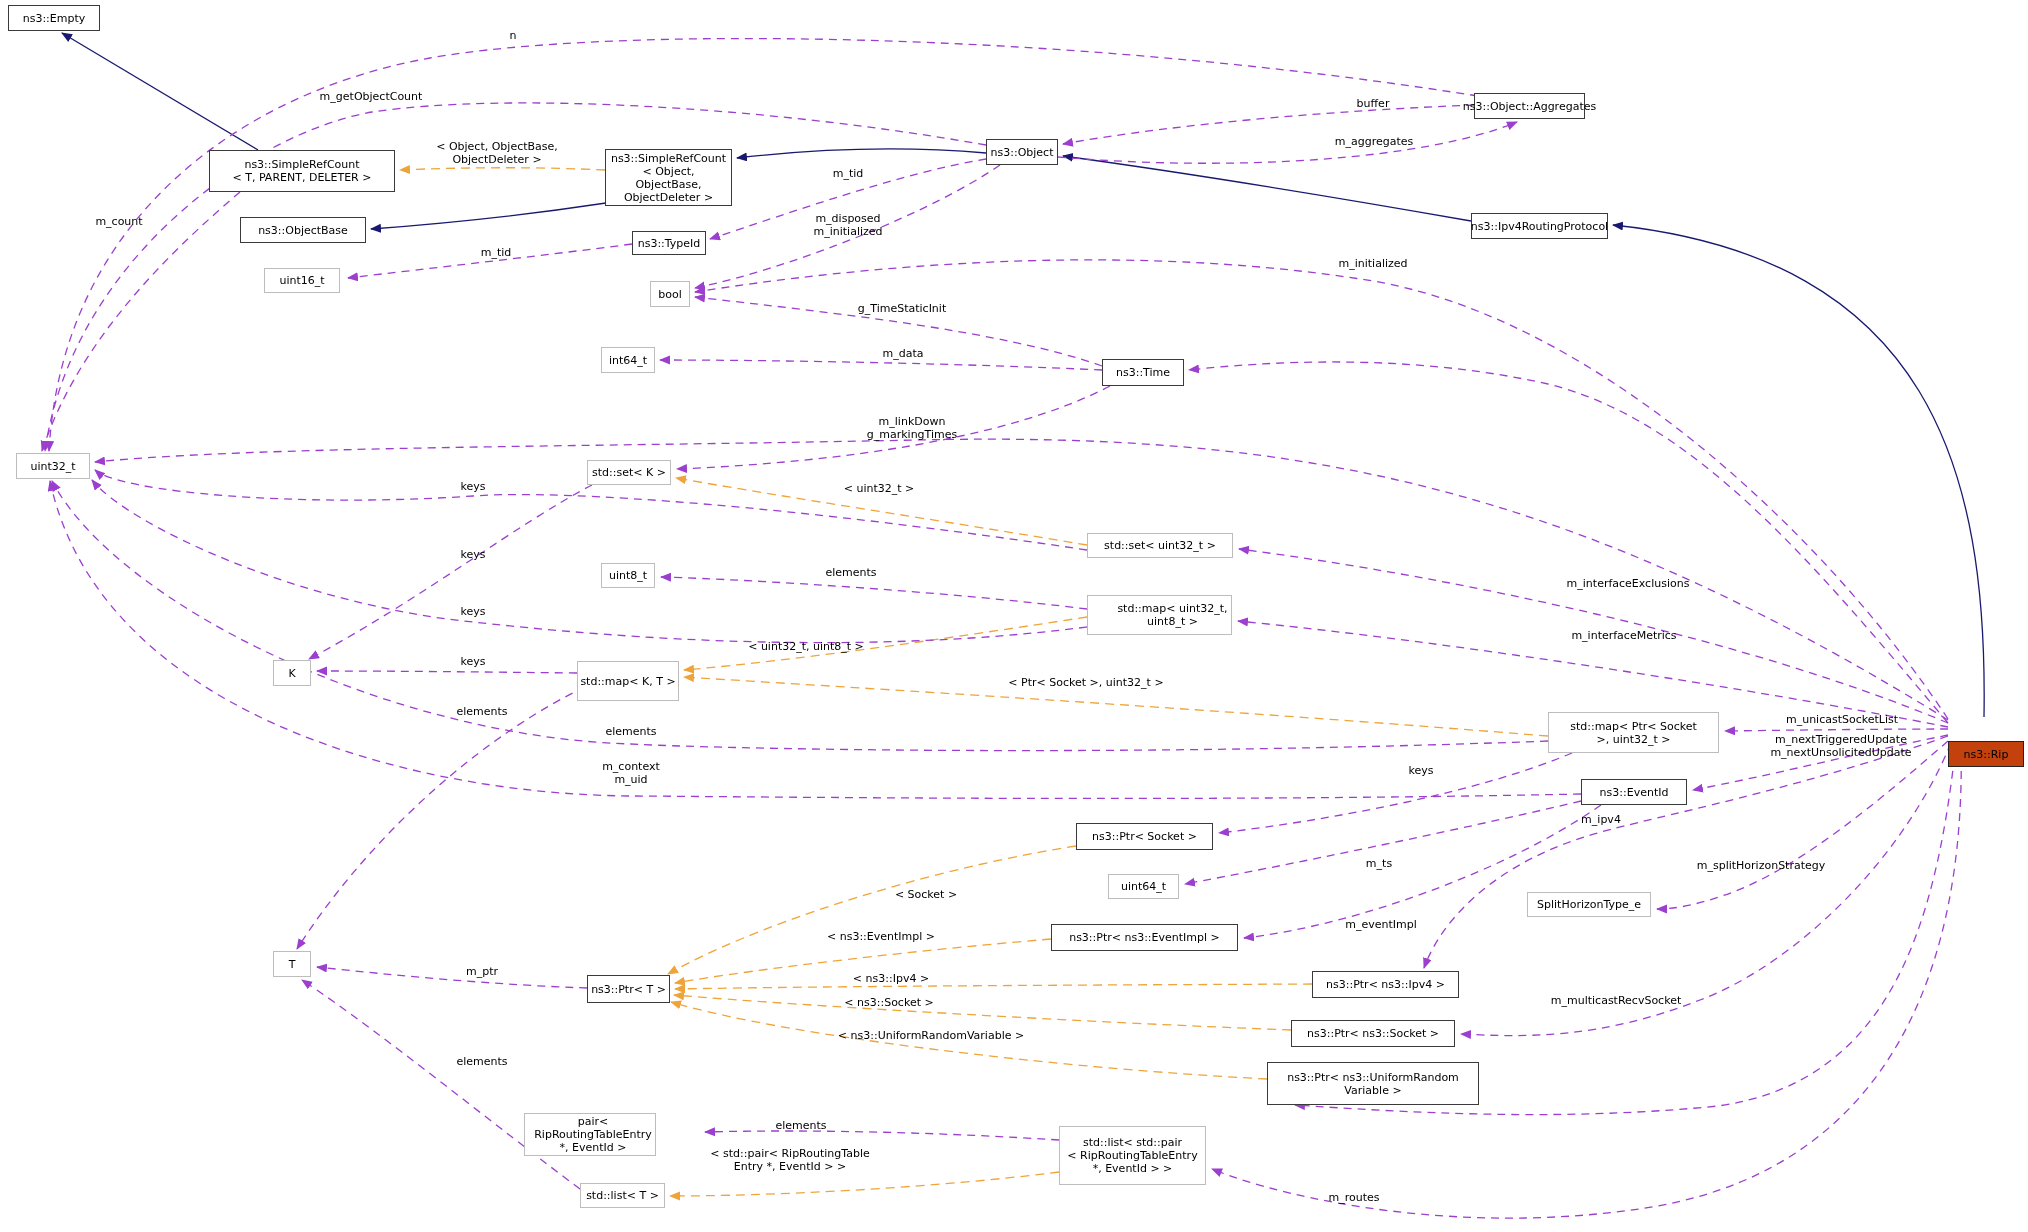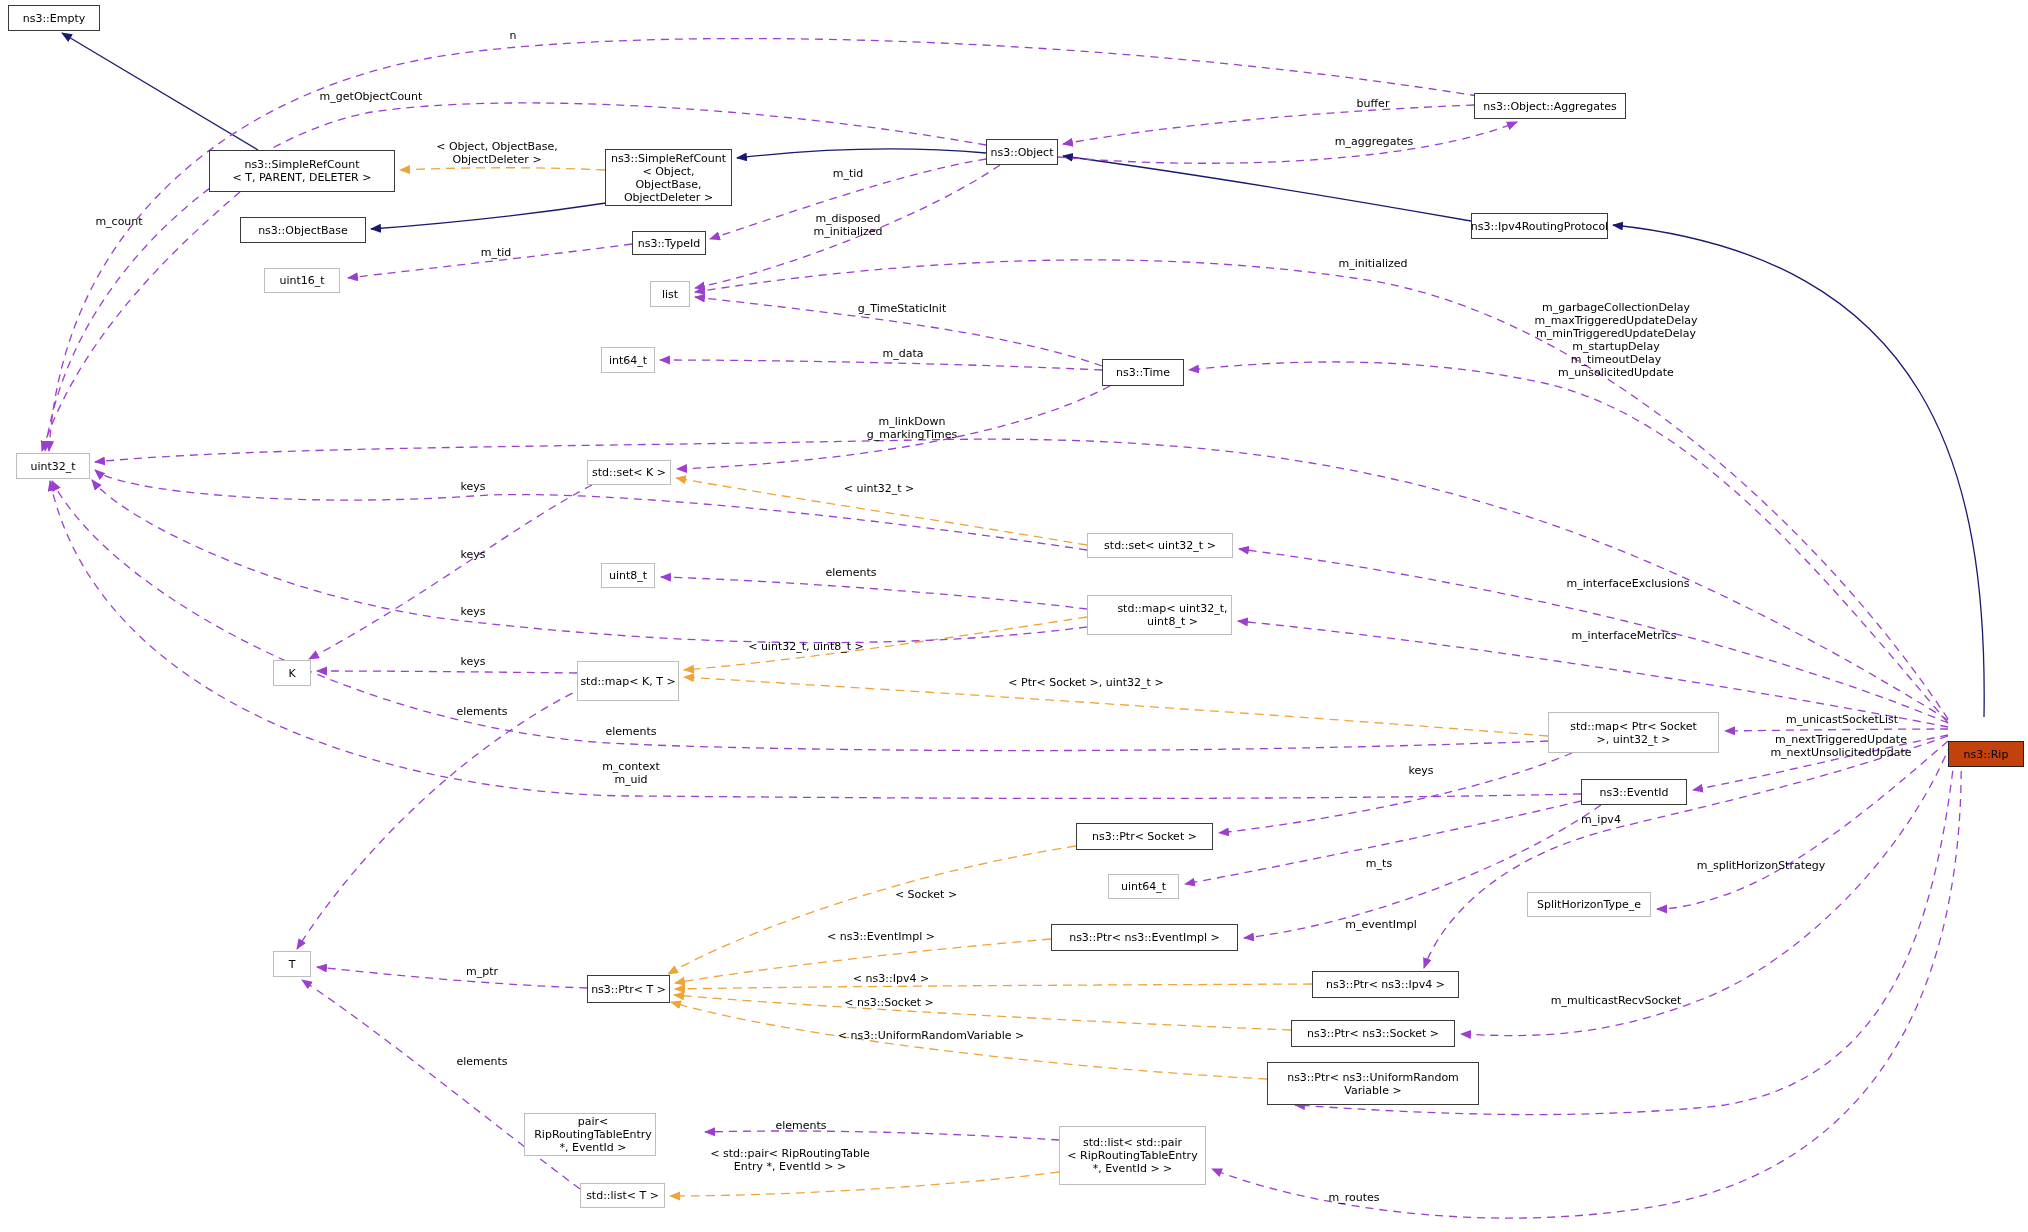--- a/index.html
+++ b/index.html
@@ -95,25 +95,25 @@
 
 <div class="node class-node" style="left:8px;top:5px;width:92px;height:26px;">ns3::Empty</div>
 <div class="node class-node" style="left:209px;top:150px;width:186px;height:42px;">ns3::SimpleRefCount
 &lt; T, PARENT, DELETER &gt;</div>
 <div class="node class-node" style="left:605px;top:149px;width:127px;height:57px;">ns3::SimpleRefCount
 &lt; Object, ObjectBase,
 ObjectDeleter &gt;</div>
 <div class="node class-node" style="left:240px;top:217px;width:126px;height:26px;">ns3::ObjectBase</div>
 <div class="node plain-node" style="left:264px;top:268px;width:76px;height:25px;">uint16_t</div>
 <div class="node class-node" style="left:632px;top:231px;width:74px;height:24px;">ns3::TypeId</div>
-<div class="node plain-node" style="left:650px;top:281px;width:40px;height:26px;">list</div>
+<div class="node plain-node" style="left:650px;top:281px;width:40px;height:26px;">bool</div>
 <div class="node plain-node" style="left:601px;top:347px;width:54px;height:26px;">int64_t</div>
 <div class="node class-node" style="left:1102px;top:359px;width:82px;height:27px;">ns3::Time</div>
 <div class="node class-node" style="left:986px;top:139px;width:72px;height:26px;">ns3::Object</div>
-<div class="node class-node" style="left:1474px;top:93px;width:152px;height:26px;">ns3::Object::Aggregates</div>
+<div class="node class-node" style="left:1474px;top:93px;width:111px;height:26px;">ns3::Object::Aggregates</div>
 <div class="node class-node" style="left:1471px;top:213px;width:137px;height:26px;">ns3::Ipv4RoutingProtocol</div>
 <div class="node plain-node" style="left:16px;top:453px;width:74px;height:26px;">uint32_t</div>
 <div class="node plain-node" style="left:587px;top:460px;width:84px;height:25px;text-align:right;">std::set&lt; K &gt;</div>
 <div class="node plain-node" style="left:1087px;top:533px;width:146px;height:25px;">std::set&lt; uint32_t &gt;</div>
 <div class="node plain-node" style="left:601px;top:563px;width:54px;height:25px;">uint8_t</div>
 <div class="node plain-node" style="left:1087px;top:595px;width:145px;height:40px;padding-left:28px;">std::map&lt; uint32_t,
 uint8_t &gt;</div>
 <div class="node plain-node" style="left:273px;top:660px;width:38px;height:26px;">K</div>
 <div class="node plain-node" style="left:577px;top:661px;width:102px;height:40px;">std::map&lt; K, T &gt;</div>
 <div class="node plain-node" style="left:1548px;top:712px;width:171px;height:41px;">std::map&lt; Ptr&lt; Socket
@@ -142,26 +142,20 @@
 <div class="edge-label" style="left:497px;top:140px;">&lt; Object, ObjectBase,
 ObjectDeleter &gt;</div>
 <div class="edge-label" style="left:1373px;top:97px;">buffer</div>
 <div class="edge-label" style="left:1374px;top:135px;">m_aggregates</div>
 <div class="edge-label" style="left:848px;top:167px;">m_tid</div>
 <div class="edge-label" style="left:848px;top:212px;">m_disposed
 m_initialized</div>
 <div class="edge-label" style="left:1373px;top:257px;">m_initialized</div>
 <div class="edge-label" style="left:902px;top:302px;">g_TimeStaticInit</div>
 <div class="edge-label" style="left:903px;top:347px;">m_data</div>
-<div class="edge-label" style="left:1616px;top:301px;">m_garbageCollectionDelay
-m_maxTriggeredUpdateDelay
-m_minTriggeredUpdateDelay
-m_startupDelay
-m_timeoutDelay
-m_unsolicitedUpdate</div>
 <div class="edge-label" style="left:119px;top:215px;">m_count</div>
 <div class="edge-label" style="left:496px;top:246px;">m_tid</div>
 <div class="edge-label" style="left:912px;top:415px;">m_linkDown
 g_markingTimes</div>
 <div class="edge-label" style="left:879px;top:482px;">&lt; uint32_t &gt;</div>
 <div class="edge-label" style="left:473px;top:480px;">keys</div>
 <div class="edge-label" style="left:473px;top:548px;">keys</div>
 <div class="edge-label" style="left:473px;top:605px;">keys</div>
 <div class="edge-label" style="left:473px;top:655px;">keys</div>
 <div class="edge-label" style="left:851px;top:566px;">elements</div>

